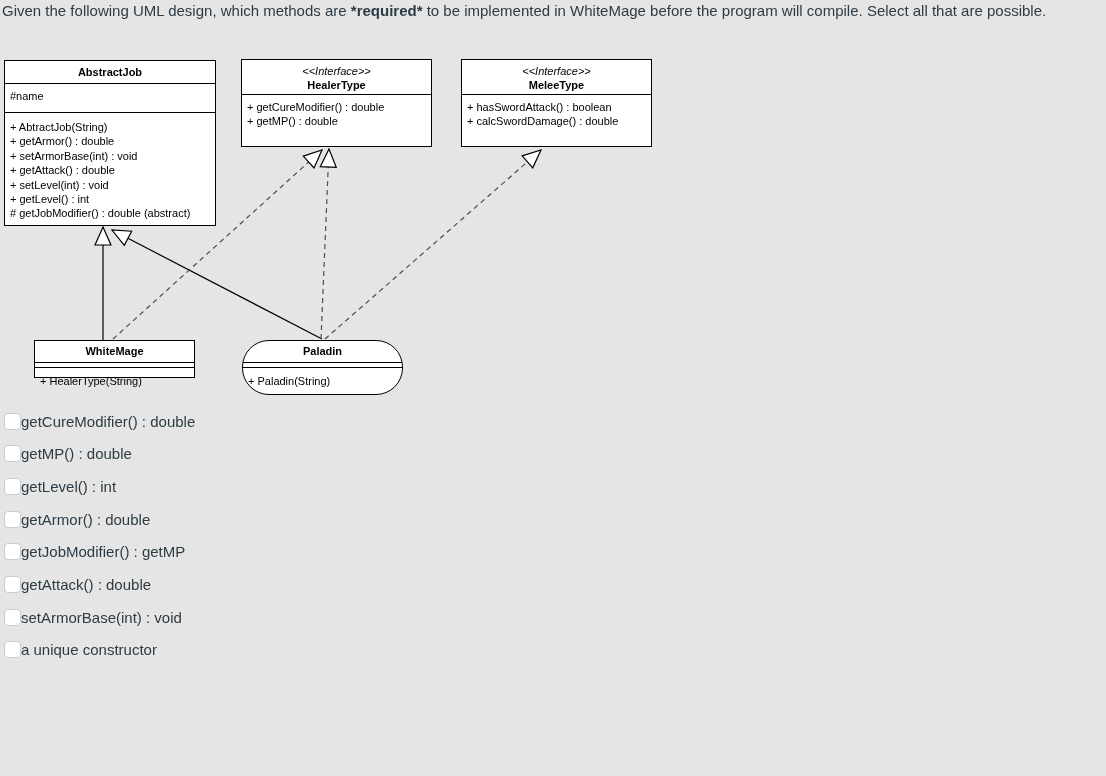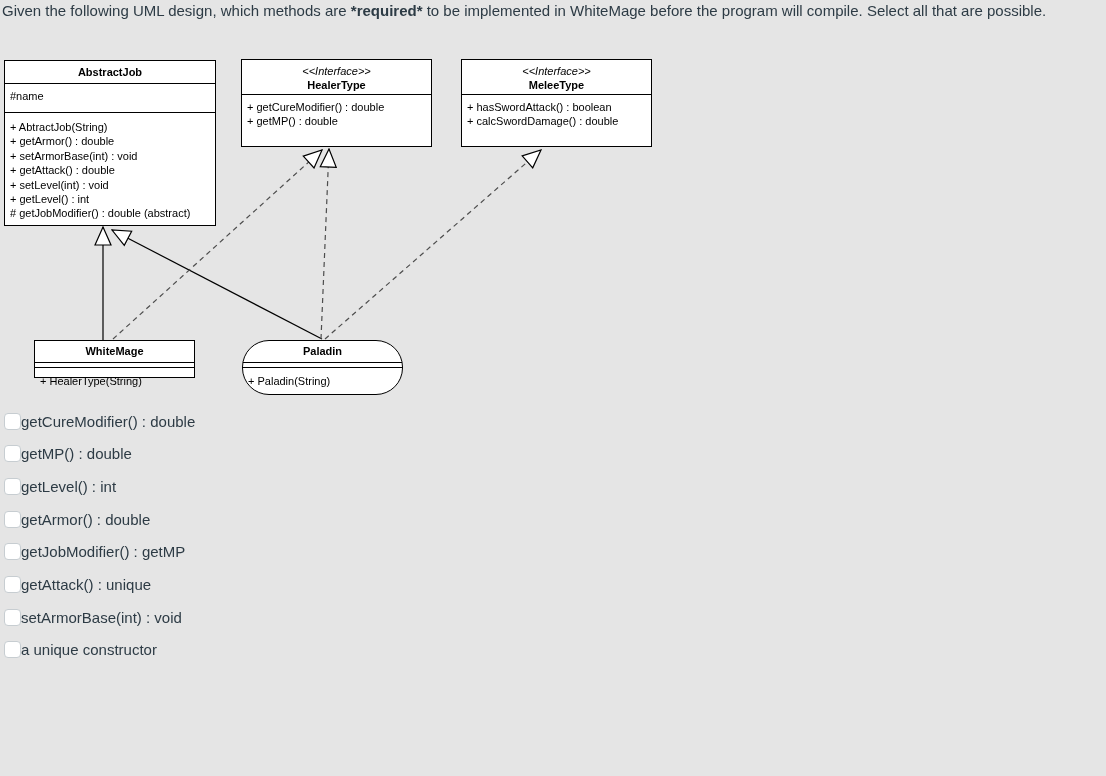--- a/index.html
+++ b/index.html
@@ -139,21 +139,21 @@
     <label class="opt-row">
       <span class="cb"></span>
       <span class="opt-label">getArmor() : double</span>
     </label>
     <label class="opt-row">
       <span class="cb"></span>
       <span class="opt-label">getJobModifier() : getMP</span>
     </label>
     <label class="opt-row">
       <span class="cb"></span>
-      <span class="opt-label">getAttack() : unique</span>
+      <span class="opt-label">getAttack() : double</span>
     </label>
     <label class="opt-row">
       <span class="cb"></span>
       <span class="opt-label">setArmorBase(int) : void</span>
     </label>
     <label class="opt-row">
       <span class="cb"></span>
       <span class="opt-label">a unique constructor</span>
     </label>
   </div>

